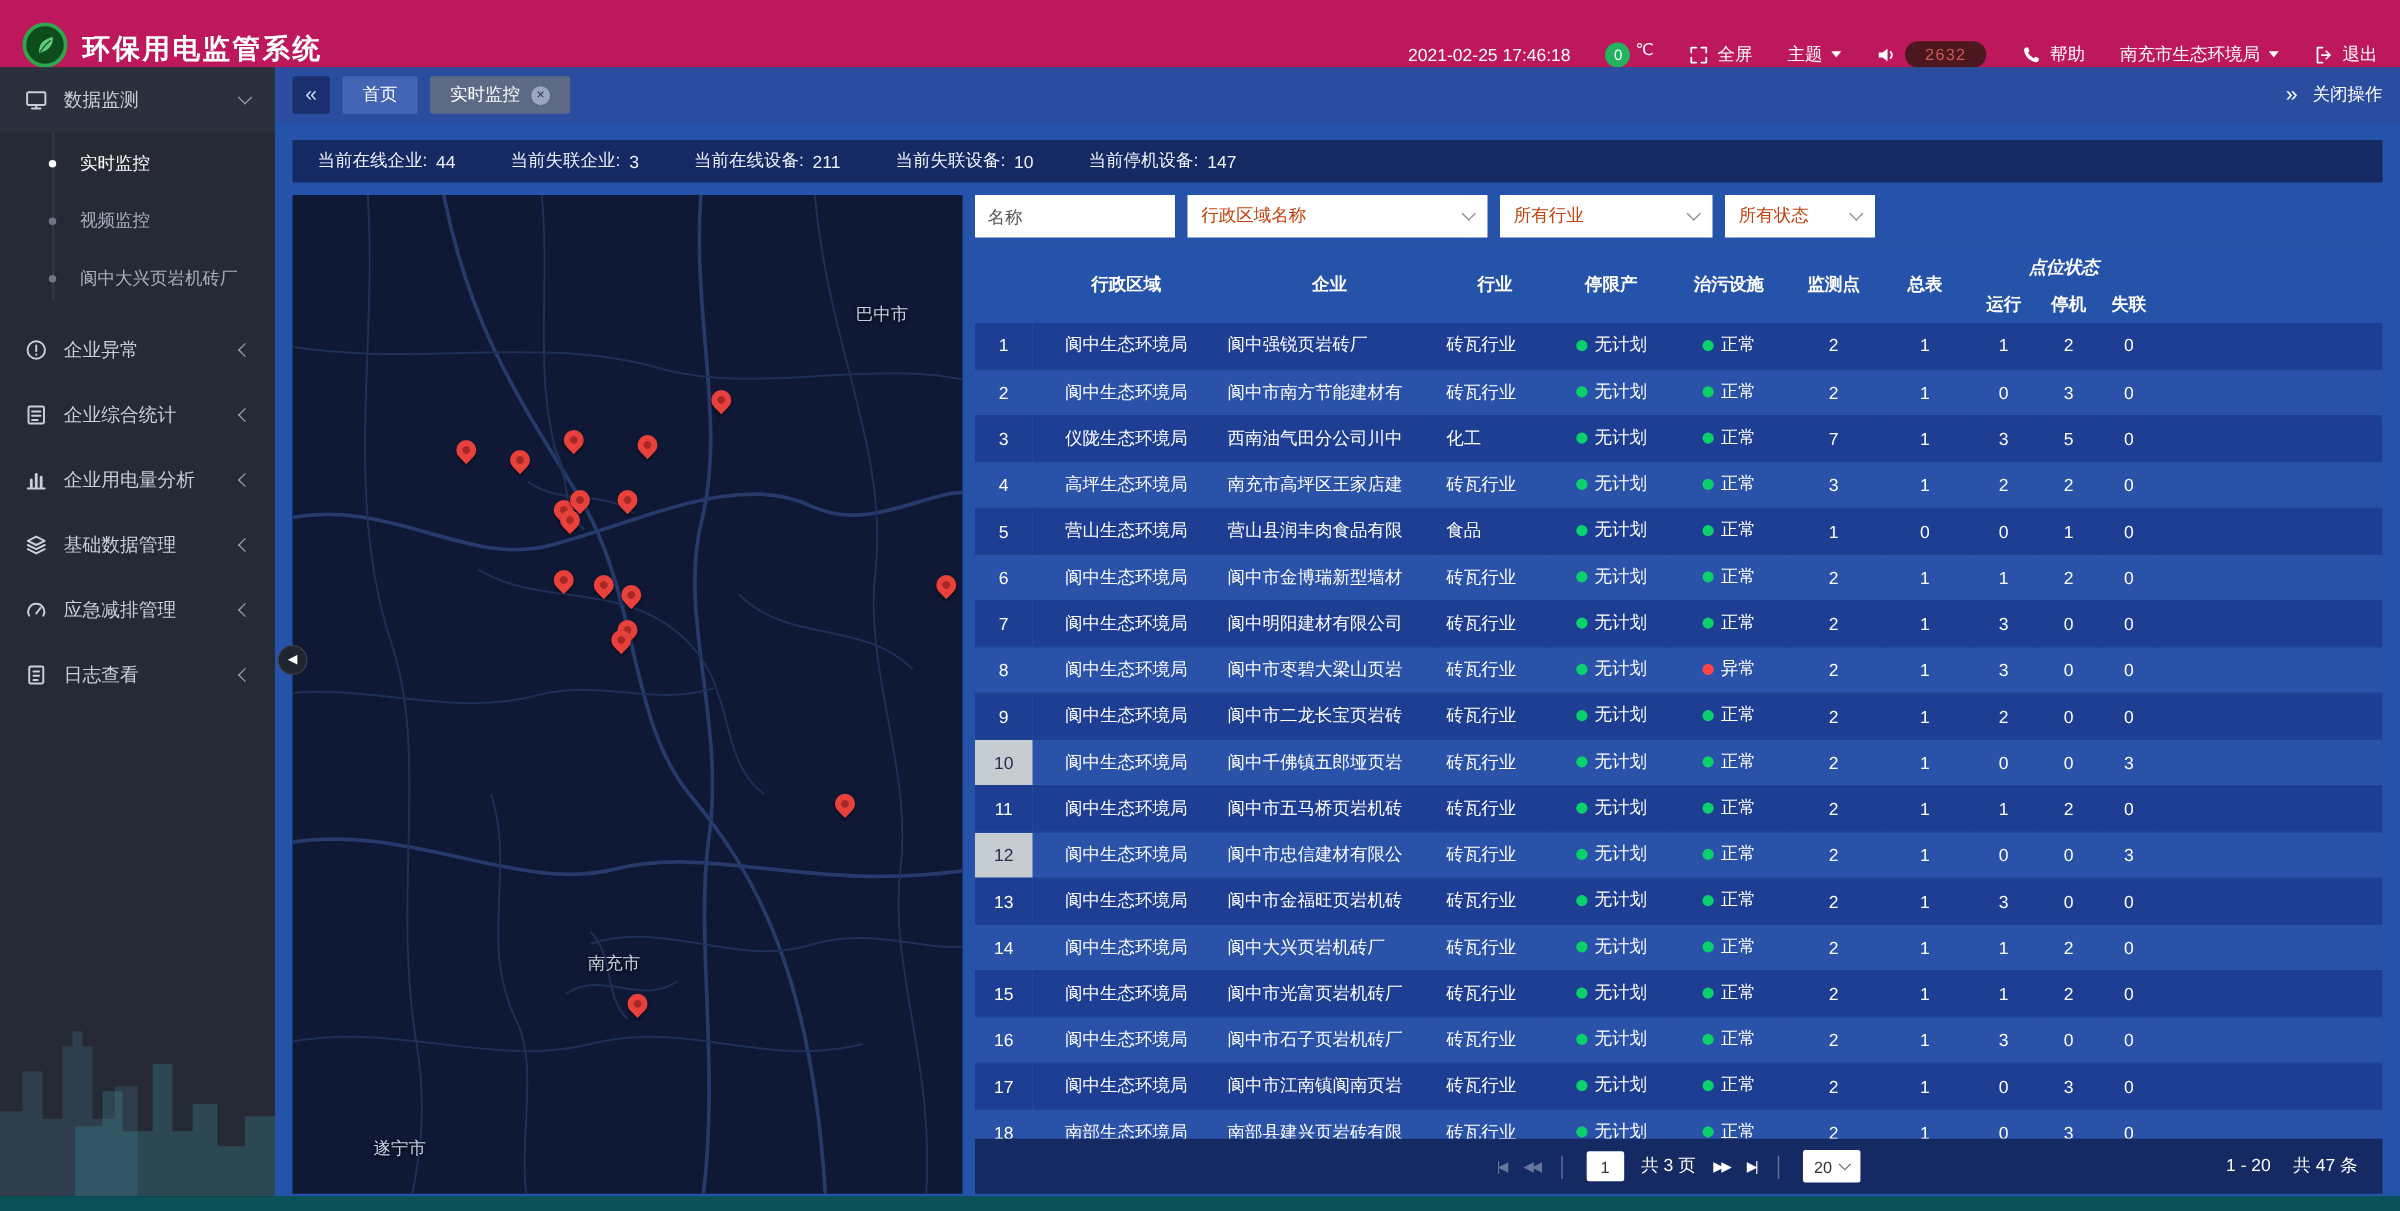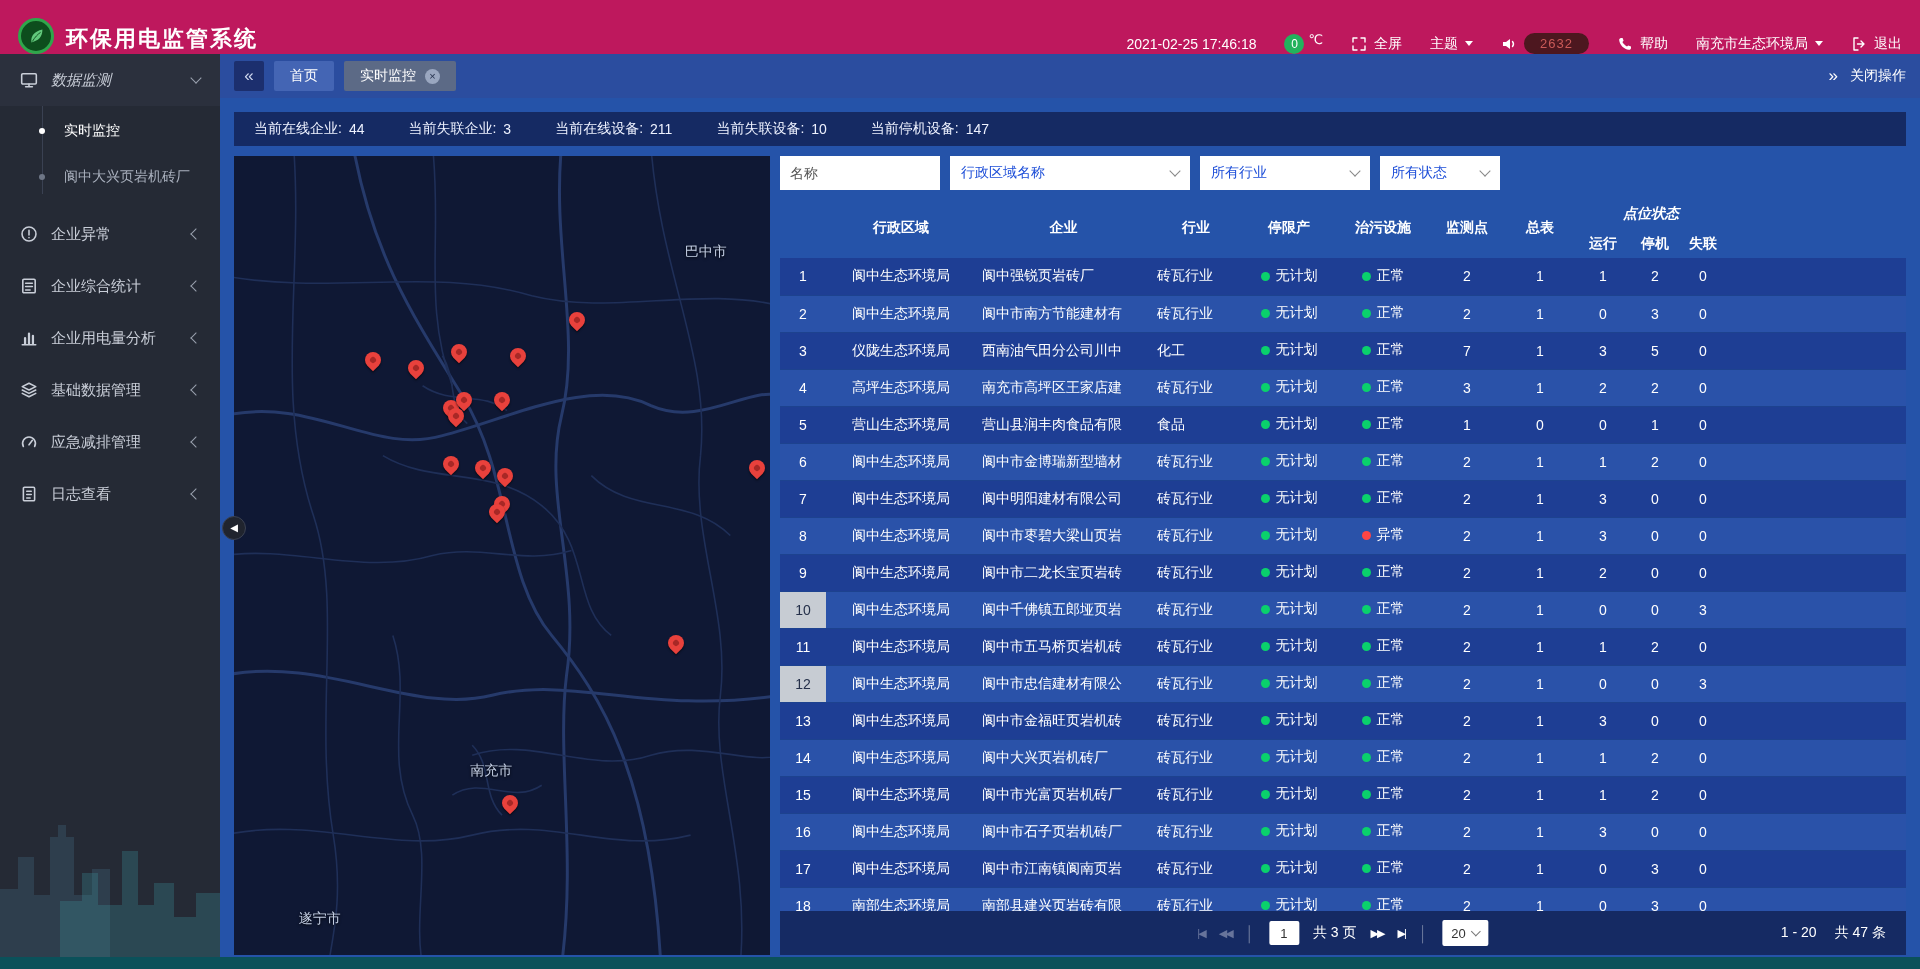--- a/index.html
+++ b/index.html
@@ -25,21 +25,21 @@
   .alert-pill { background:#4d171f; color:#cb5a58; border-radius:11px; padding:3px 16px; font-size:13px; letter-spacing:1px; }
   .hico { width:16px; height:16px; display:inline-block; }
   .hico svg { width:16px; height:16px; stroke:#fff; fill:none; stroke-width:1.4; stroke-linecap:round; stroke-linejoin:round; }
 
   
   .main { flex:1; display:flex; min-height:0; }
 
   
   .sidebar { width:220px; flex:0 0 auto; background:#252a35; color:#c9ced8; position:relative; overflow:hidden; }
   .sb-group { height:52px; display:flex; align-items:center; padding:0 20px; gap:13px; font-size:15px; cursor:pointer; }
-  .sb-group.expanded { background:#2b303d;font-style:italic; }
+  .sb-group.expanded { background:#2b303d; }
   .sb-ico { width:18px; height:18px; flex:0 0 auto; }
   .sb-ico svg { width:18px; height:18px; stroke:#c9ced8; fill:none; stroke-width:1.4; stroke-linecap:round; stroke-linejoin:round; }
   .sb-label { flex:1; white-space:nowrap; overflow:hidden; }
   .chev { width:8px; height:8px; border-right:1.6px solid #9aa1ae; border-bottom:1.6px solid #9aa1ae; display:inline-block; flex:0 0 auto; }
   .chev.down { transform:rotate(45deg); margin-top:-4px; }
   .chev.left { transform:rotate(135deg); }
   .sb-sub { position:relative; padding:2px 0 8px 0; }
   .sb-sub::before { content:""; position:absolute; left:42px; top:0; bottom:14px; width:1px; background:#3a4152; }
   .sb-sub-item { height:46px; display:flex; align-items:center; padding-left:64px; font-size:14px; color:#a9b0bd; cursor:pointer; position:relative; white-space:nowrap; }
   .sb-sub-item::before { content:""; position:absolute; left:39px; top:50%; width:6px; height:6px; border-radius:50%; background:#6e7686; transform:translateY(-50%); }
@@ -72,21 +72,21 @@
   .pin i { display:block; position:relative; width:16px; height:16px; background:#e8413c; border-radius:50% 50% 50% 0; transform:rotate(-45deg); box-shadow:-1px 1px 2px rgba(0,0,0,.55); }
   .pin i::after { content:""; position:absolute; left:5px; top:5px; width:6px; height:6px; border-radius:50%; background:rgba(90,10,10,.45); }
   .city-label { position:absolute; transform:translate(-50%,-50%); color:#c6d1e6; font-size:14px; z-index:2; text-shadow:0 1px 3px rgba(0,0,0,.9); white-space:nowrap; }
   .map-collapse { position:absolute; left:-12px; top:45%; width:24px; height:24px; border-radius:50%; background:#20242e; border:1px solid #3a4152; color:#fff; font-size:10px; display:flex; align-items:center; justify-content:center; z-index:6; cursor:pointer; }
 
   
   .panel { flex:1; display:flex; flex-direction:column; min-width:0; }
   .filters { display:flex; gap:10px; margin-bottom:8px; flex:0 0 auto; }
   .f-input { width:160px; height:34px; background:#fff; border:none; outline:none; padding:0 10px; font-size:14px; color:#333; font-family:inherit; }
   .f-input::placeholder { color:#555; opacity:1; }
-  .f-select { height:34px; background:#fff; display:flex; align-items:center; justify-content:space-between; padding:0 11px; font-size:14px; color:#1d4ed8; cursor:pointer; }
+  .f-select { height:34px; background:#fff; display:flex; align-items:center; justify-content:space-between; padding:0 11px; font-size:14px; color:#c2410c; cursor:pointer; }
   .f-select .sel-caret { width:8px; height:8px; border-right:1.5px solid #888; border-bottom:1.5px solid #888; transform:rotate(45deg); margin-top:-4px; }
   .w-region { width:240px; }
   .w-industry { width:170px; }
   .w-status { width:120px; }
 
   .table-wrap { flex:1; min-height:0; overflow:hidden; }
   table { width:100%; border-collapse:collapse; table-layout:fixed; color:#fff; font-size:14px; }
   thead th { font-weight:bold; text-align:center; background:#2553a9; }
   thead tr.h1 th { height:32px; }
   thead tr.h2 th { height:28px; }
@@ -194,20 +194,21 @@
           <svg viewBox="0 0 16 16">
               <rect x="1.5" y="2.5" width="13" height="9" rx="1"></rect>
               <path d="M8 11.5v2.5M5 14h6"></path>
             </svg>
         </span>
         <span class="sb-label">数据监测</span>
         <span class="chev down"></span>
       </div>
       <div class="sb-sub">
         <div class="sb-sub-item active">实时监控</div>
+        <div class="sb-sub-item">视频监控</div>
         <div class="sb-sub-item">阆中大兴页岩机砖厂</div>
       </div>
 
       <div class="sb-group">
         <span class="sb-ico">
           <svg viewBox="0 0 16 16">
               <circle cx="8" cy="8" r="6.2"></circle>
               <path d="M8 4.8v4M8 11.1v.2"></path>
             </svg>
         </span>

